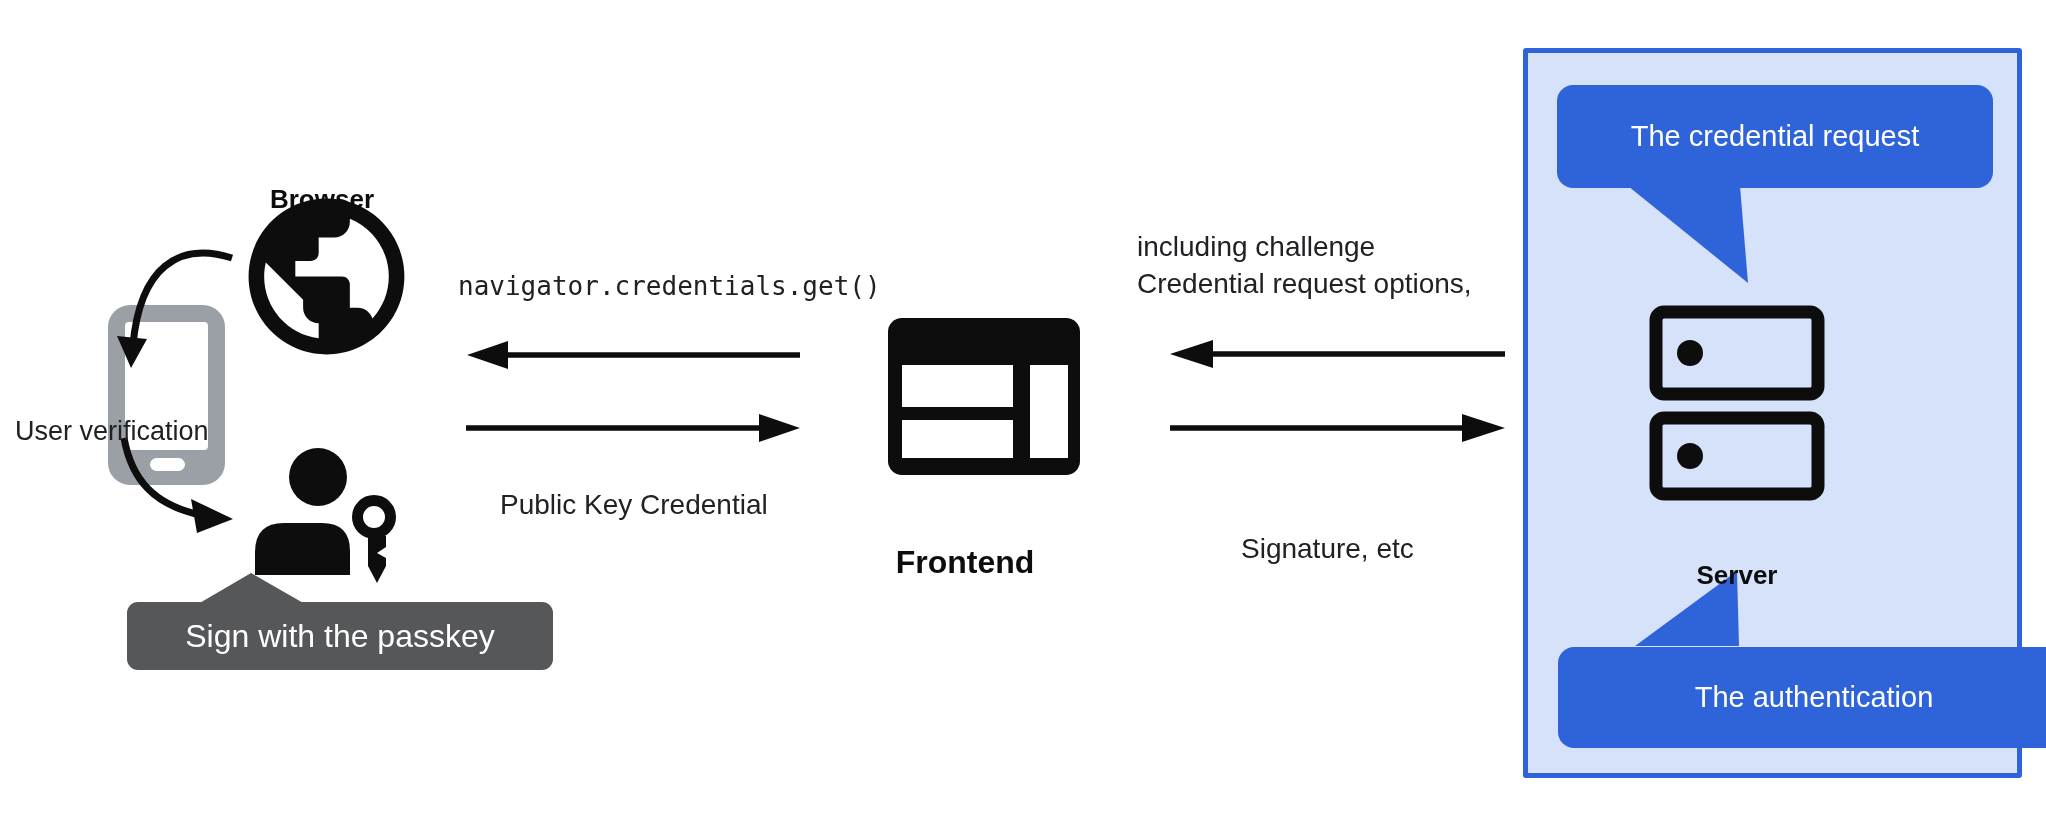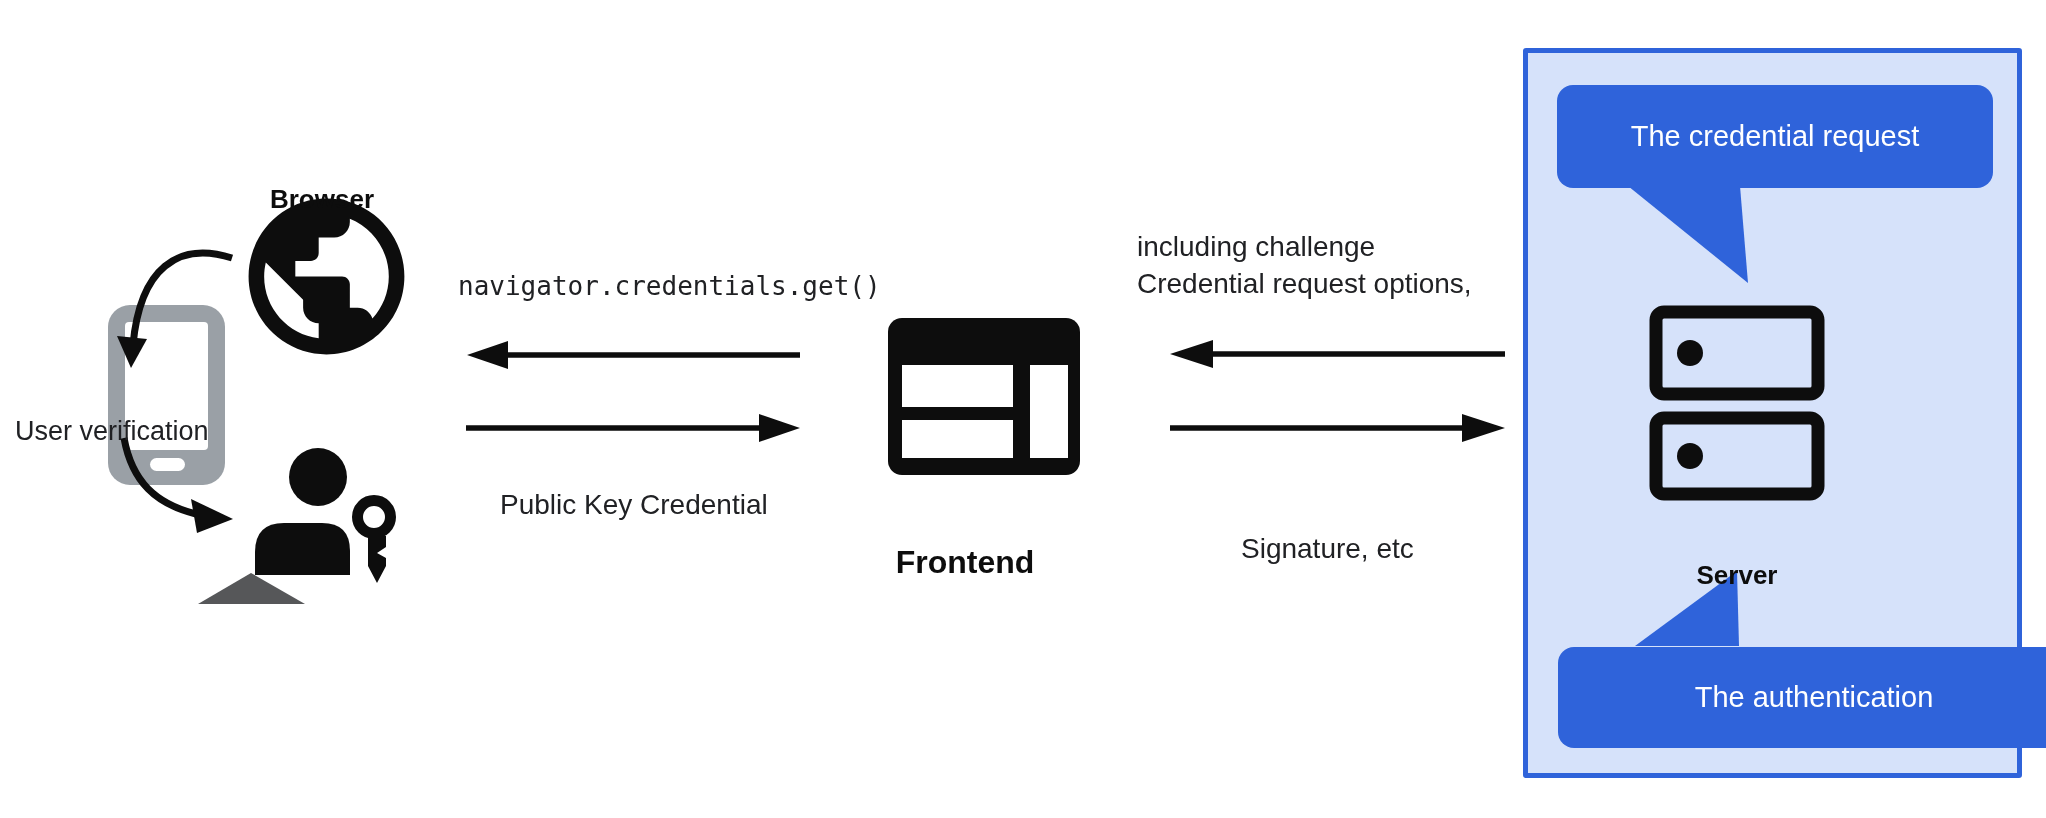--- a/index.html
+++ b/index.html
@@ -122,20 +122,21 @@
       <circle cx="1690" cy="353" r="13" fill="#0d0d0d"></circle>
       <rect x="1656" y="418" width="162" height="76" rx="8" fill="none" stroke="#0d0d0d" stroke-width="13"></rect>
       <circle cx="1690" cy="456" r="13" fill="#0d0d0d"></circle>
     </g>
   </svg>
 
   <div class="abs z3 label-bold" style="left:252px;top:140px;width:140px;">Browser</div>
 
   <div class="abs z3 body-text" style="left:15px;top:376px;font-size:27px;margin-top:40px;">User verification</div>
 
+  <div class="abs z3 tooltip">Sign with the passkey</div>
 
   <div class="abs z3 code-text" style="left:458px;top:271px;text-align:right;">navigator.credentials.get()</div>
 
   <div class="abs z3 body-text" style="left:490px;top:489px;margin-left:10px;">Public Key Credential</div>
 
   <div class="abs z3 label-bold" style="left:885px;top:500px;width:160px;font-size:32px;">Frontend</div>
 
   <div class="abs z3" style="left:1137px;top:228px;">
     <div class="body-text" style="line-height:37px;">including challenge</div>
     <div class="body-text" style="line-height:37px;">Credential request options,</div>

